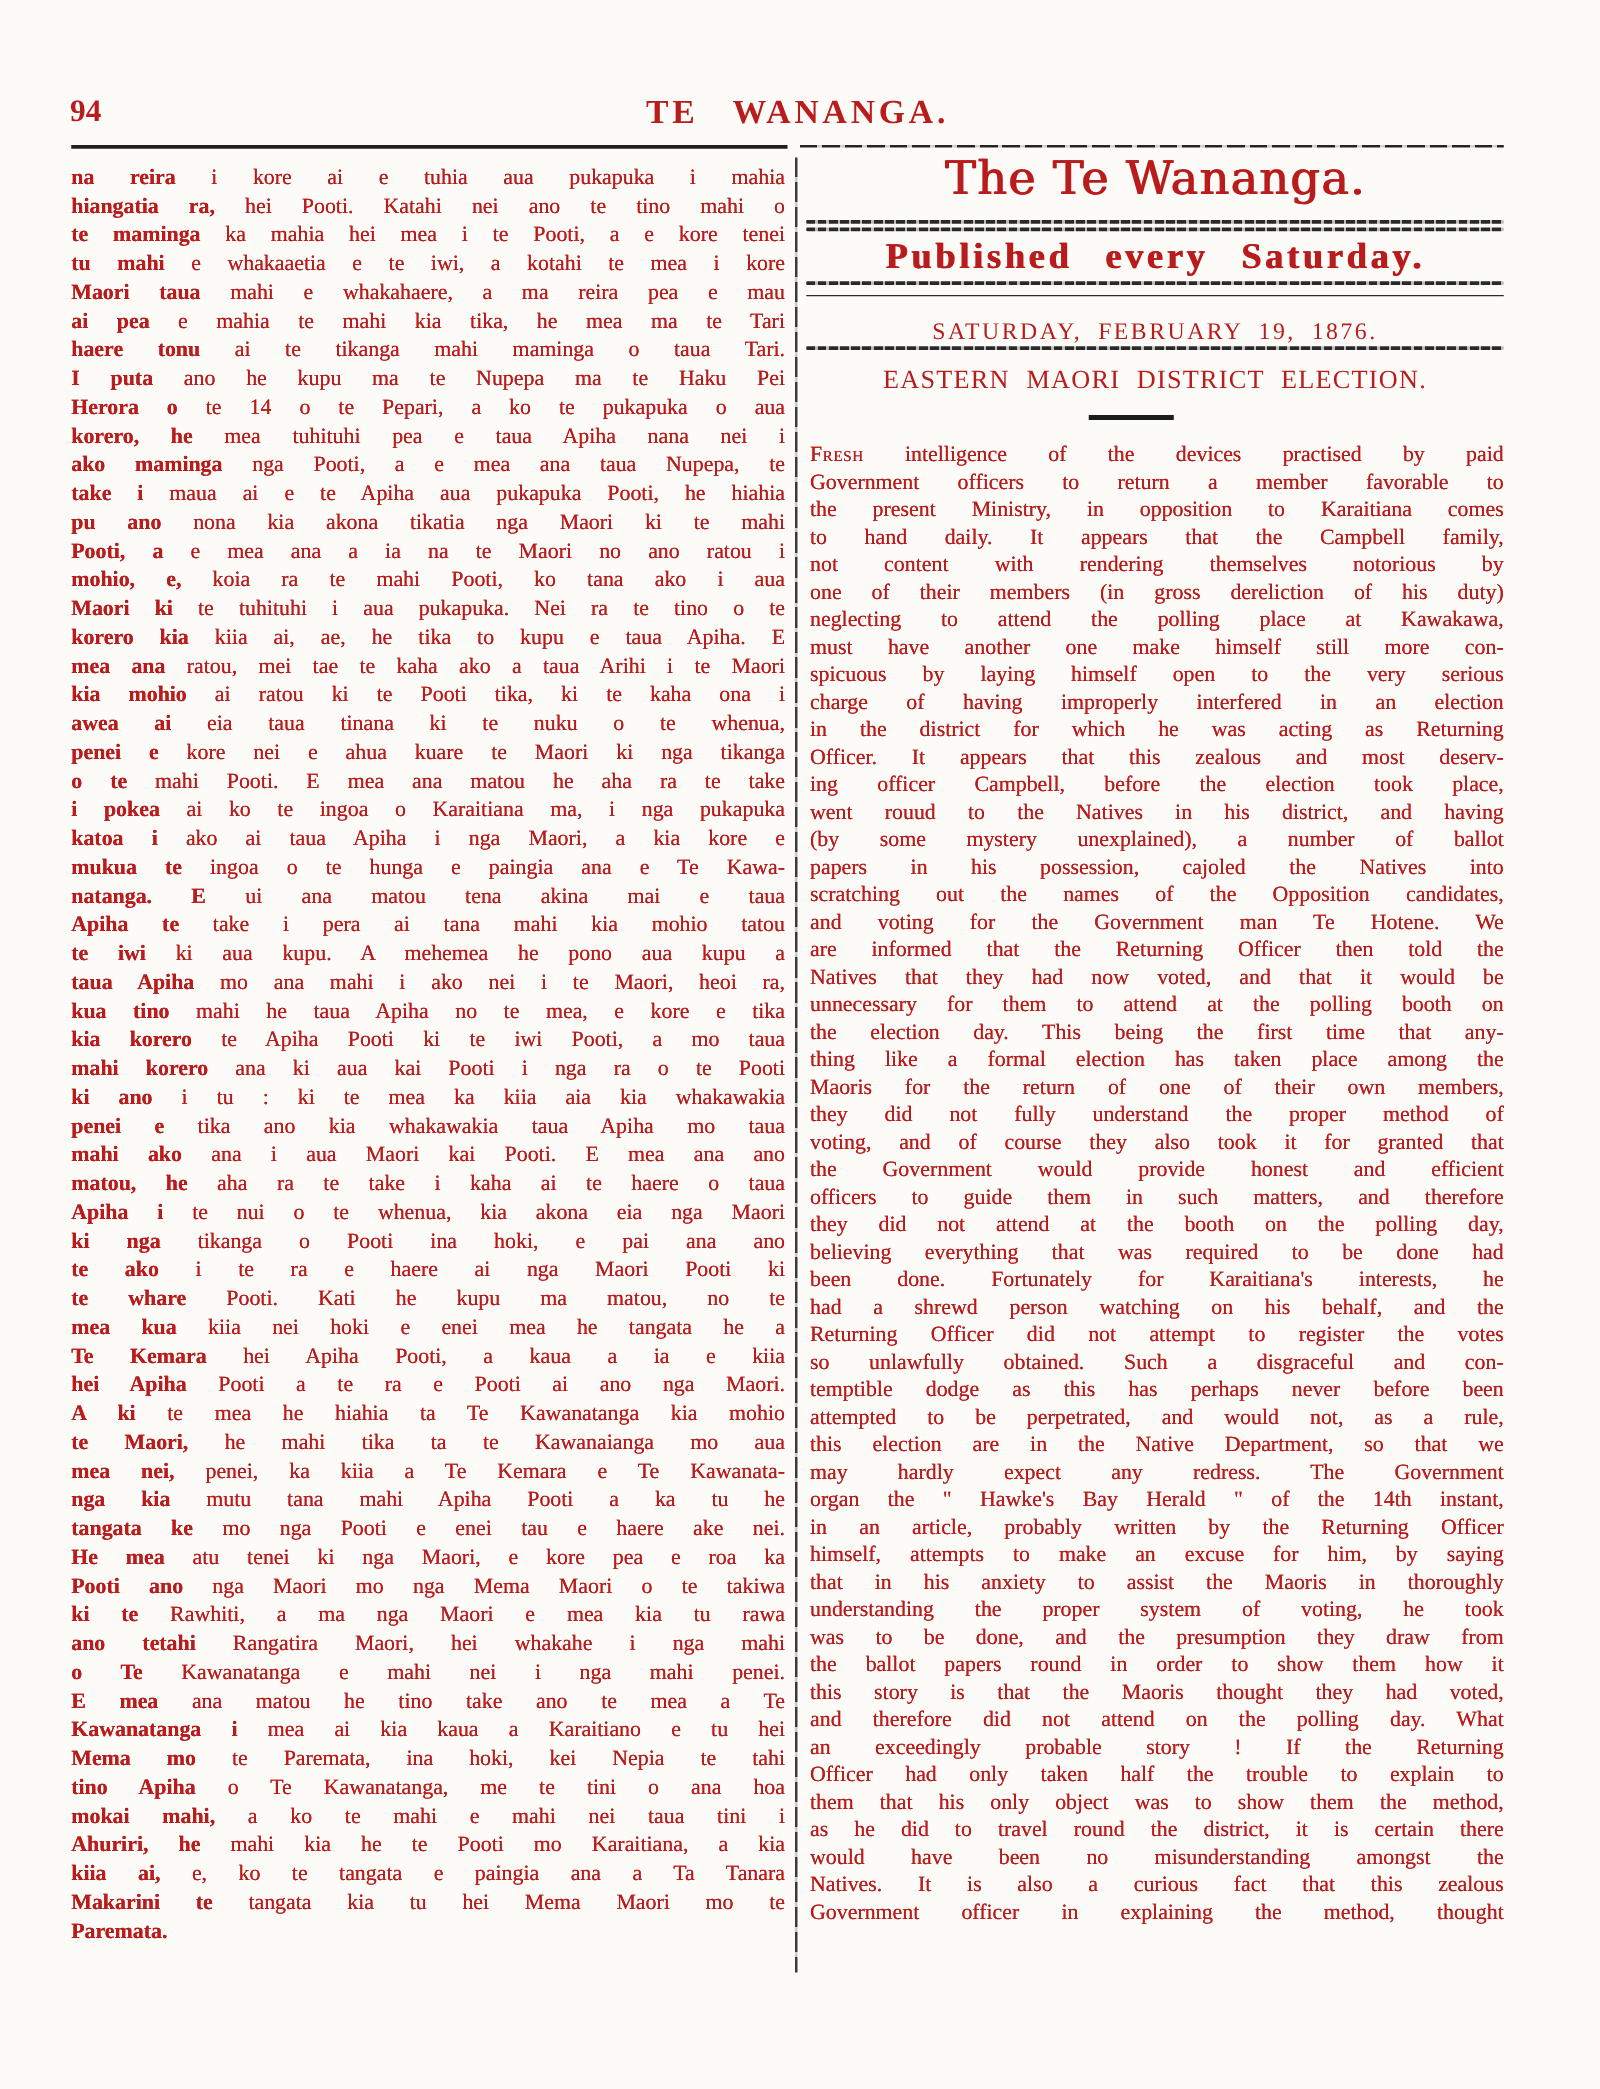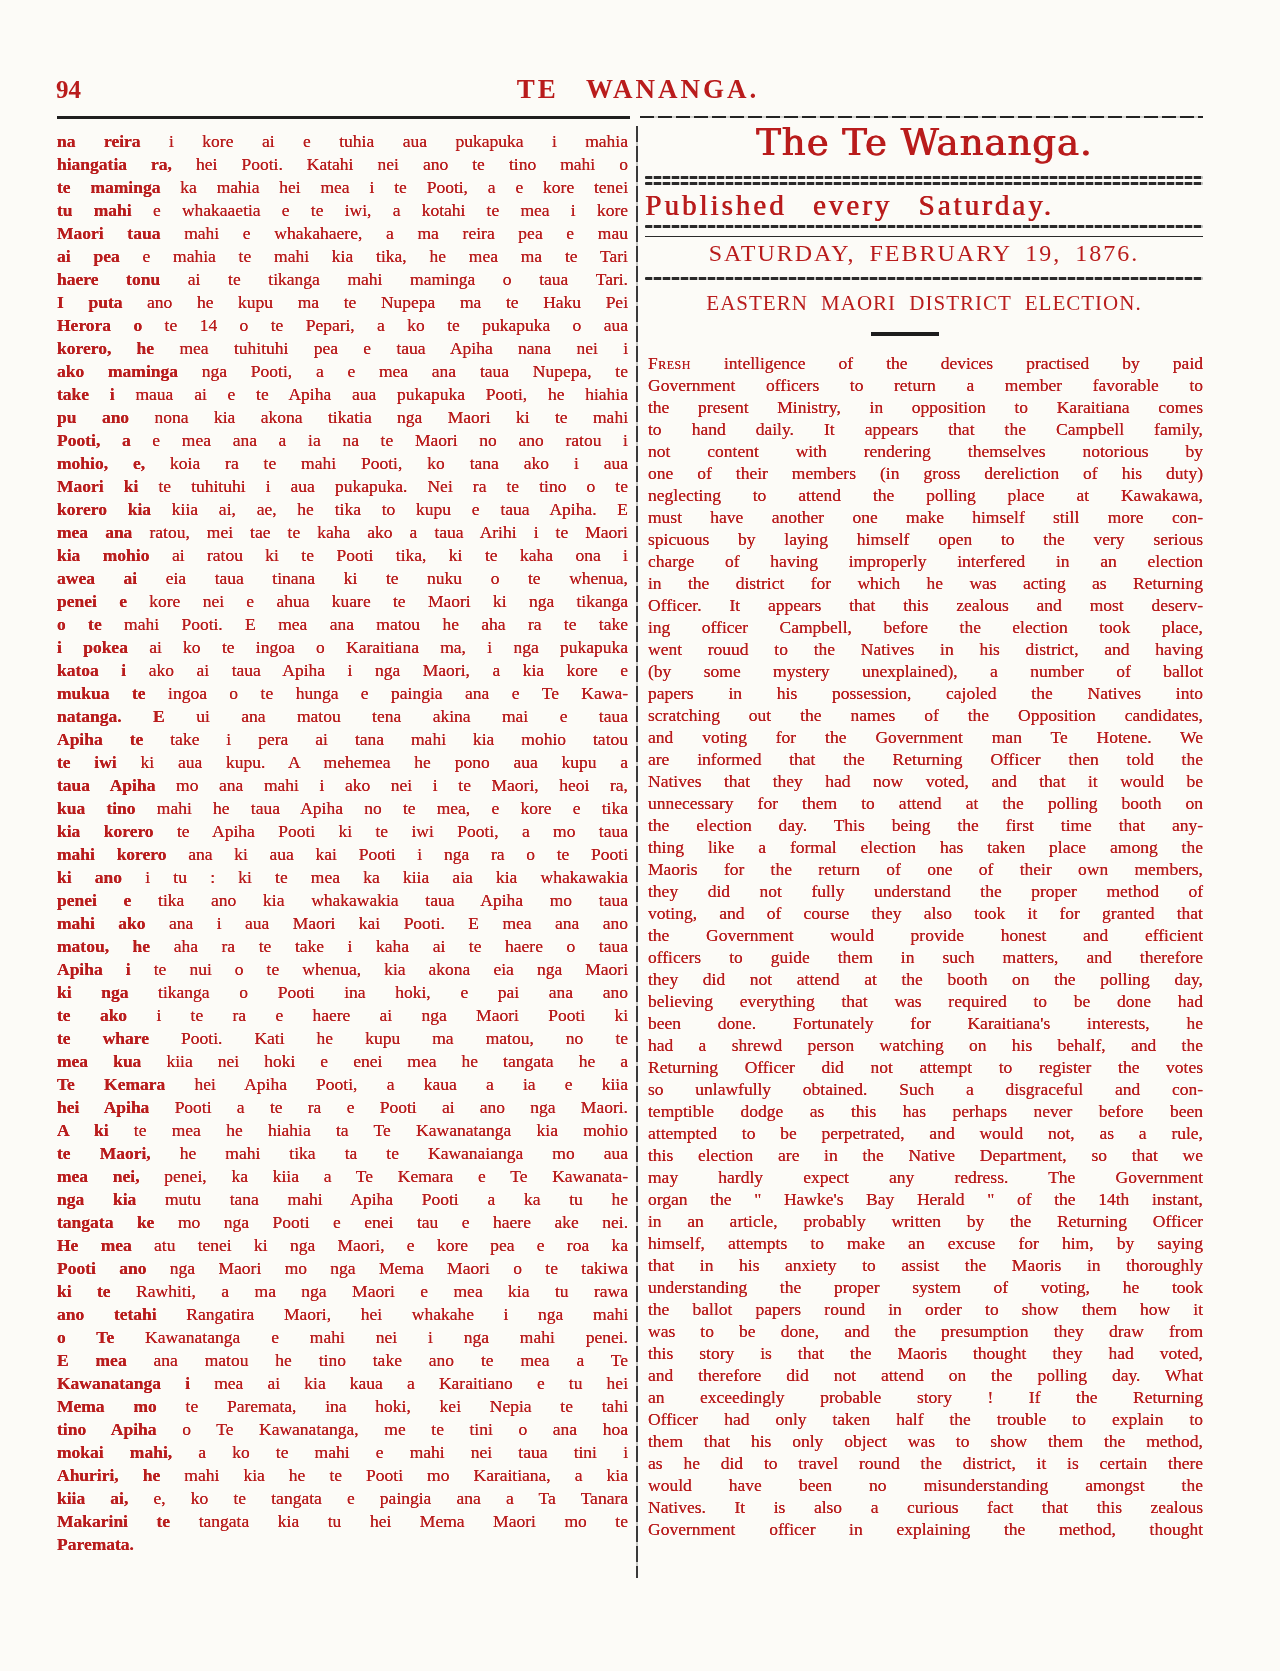--- a/index.html
+++ b/index.html
@@ -40,27 +40,27 @@
   .wavy {
     position:absolute; left:645px; width:558px; height:3px;
     background:repeating-linear-gradient(90deg,#2a2a2a 0 7px,rgba(42,42,42,.3) 7px 9px);
     border-radius:1px;
   }
   .w1a { top:176px; } .w1b { top:182px; }
   .w2  { top:225px; } .w3 { top:277px; }
   .solid-thin { position:absolute; left:645px; top:236px; width:558px; height:1px; background:#2a2a2a; }
   .mast-pub {
     position:absolute; left:645px; top:189px; width:558px;
-    text-align:left; font-size:29px; line-height:32px; font-weight:normal;
+    text-align:center; font-size:29px; line-height:32px; font-weight:bold;
     letter-spacing:3px; word-spacing:16px;
     text-shadow:0.8px 0 0 currentColor;
   }
   .mast-date {
-    position:absolute; left:645px; top:240px; width:558px;
-    text-align:center; font-size:24px; letter-spacing:2px; word-spacing:6px;font-family:Liberation Serif, serif;
+    position:absolute; left:645px; top:255px; width:558px;
+    text-align:center; font-size:19px; letter-spacing:2px; word-spacing:6px;font-family:Liberation Serif, serif;
   }
   .mast-heading {
     position:absolute; left:645px; top:291px; width:558px;
     text-align:center; font-size:21px; letter-spacing:1px; word-spacing:7px;
   }
   .mast-dash {
     position:absolute; left:871px; top:332px; width:68px; height:4px;
     background:#1d1d1d;
   }
   
@@ -200,22 +200,22 @@
       <div class="line">so unlawfully obtained. Such a disgraceful and con-</div>
       <div class="line">temptible dodge as this has perhaps never before been</div>
       <div class="line">attempted to be perpetrated, and would not, as a rule,</div>
       <div class="line">this election are in the Native Department, so that we</div>
       <div class="line">may hardly expect any redress. The Government</div>
       <div class="line">organ the " Hawke's Bay Herald " of the 14th instant,</div>
       <div class="line">in an article, probably written by the Returning Officer</div>
       <div class="line">himself, attempts to make an excuse for him, by saying</div>
       <div class="line">that in his anxiety to assist the Maoris in thoroughly</div>
       <div class="line">understanding the proper system of voting, he took</div>
+      <div class="line">was to be done, and the presumption they draw from</div>
       <div class="line">the ballot papers round in order to show them how it</div>
-      <div class="line">was to be done, and the presumption they draw from</div>
       <div class="line">this story is that the Maoris thought they had voted,</div>
       <div class="line">and therefore did not attend on the polling day. What</div>
       <div class="line">an exceedingly probable story ! If the Returning</div>
       <div class="line">Officer had only taken half the trouble to explain to</div>
       <div class="line">them that his only object was to show them the method,</div>
       <div class="line">as he did to travel round the district, it is certain there</div>
       <div class="line">would have been no misunderstanding amongst the</div>
       <div class="line">Natives. It is also a curious fact that this zealous</div>
       <div class="line">Government officer in explaining the method, thought</div>
     </div>

